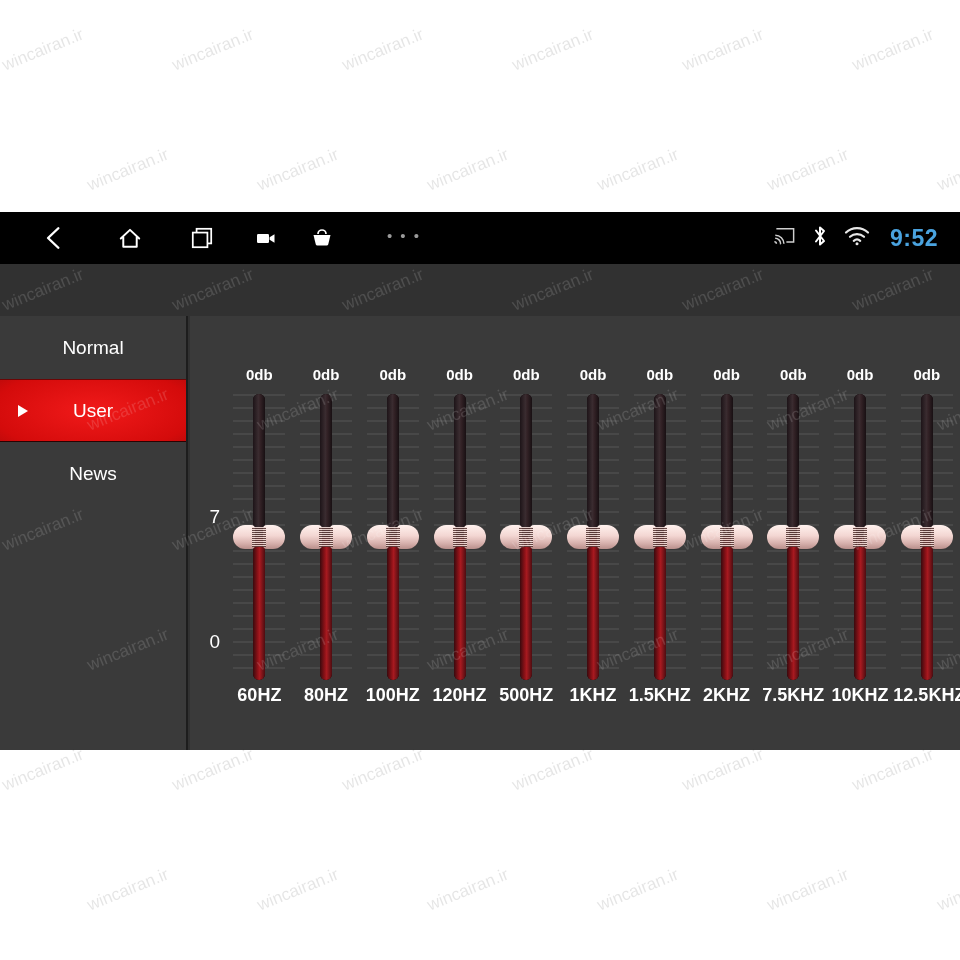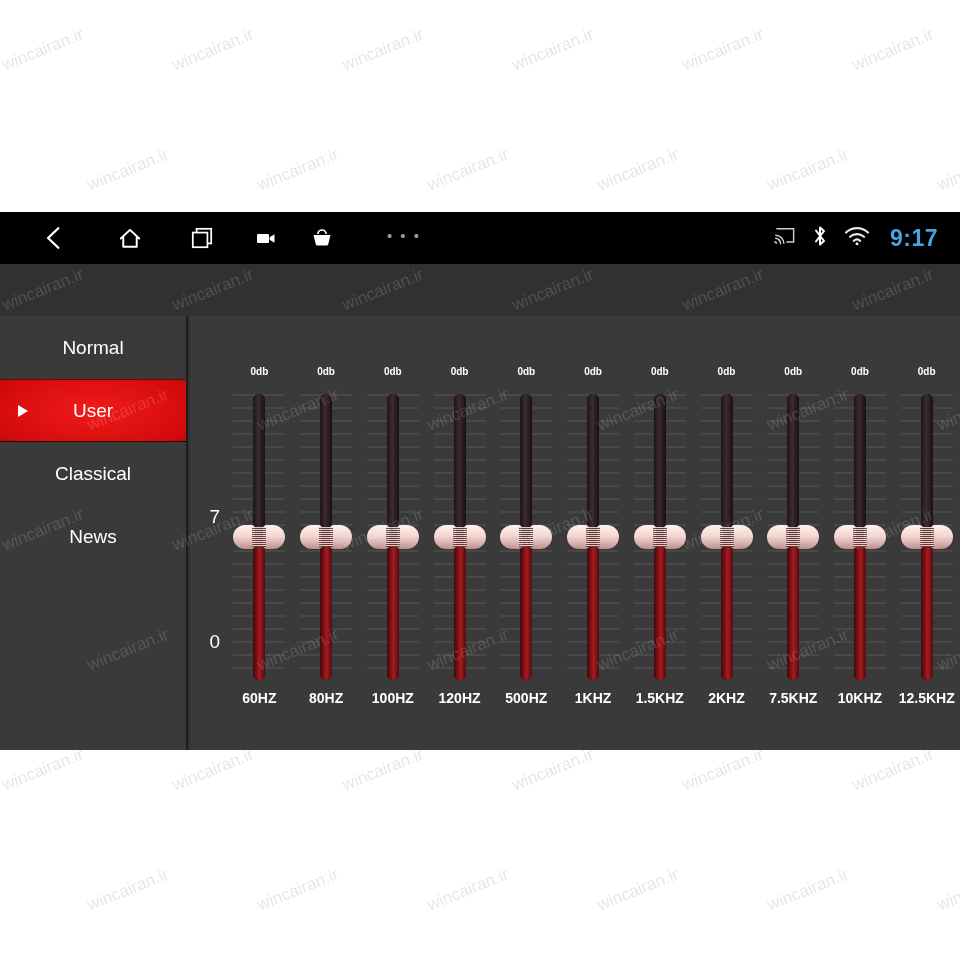--- a/index.html
+++ b/index.html
@@ -103,25 +103,25 @@
   #bands {
     position:absolute; left:36px; top:0; width:734px; height:434px;
     display:flex;
   }
   .band {
     flex:1 1 0; position:relative;
     display:flex; flex-direction:column; align-items:center;
   }
   .band-db {
     position:absolute; top:50px; width:100%; text-align:center;
-    color:#ffffff; font-size:10px; font-weight:bold;
+    color:#ffffff; font-size:15px; font-weight:bold;
   }
   .band-hz {
     position:absolute; bottom:44px; width:100%; text-align:center;
-    color:#ffffff; font-size:14px; font-weight:bold;
+    color:#ffffff; font-size:18px; font-weight:bold;
   }
 
   
   .slider {
     position:absolute; top:78px; left:50%; transform:translateX(-50%);
     width:52px; height:286px;
   }
   .ticks {
     position:absolute; top:0; left:0; width:100%; height:100%;
     background-image:repeating-linear-gradient(
@@ -235,35 +235,32 @@
         </svg>
       </span>
       <span>
         <svg width="26" height="22" viewBox="0 0 26 22">
           <path d="M2 7.5 A16 16 0 0 1 24 7.5" fill="none" stroke="#e8e8e8" stroke-width="2.2" stroke-linecap="round"></path>
           <path d="M6 11.8 A10.5 10.5 0 0 1 20 11.8" fill="none" stroke="#e8e8e8" stroke-width="2.2" stroke-linecap="round"></path>
           <path d="M9.8 15.8 A5 5 0 0 1 16.2 15.8" fill="none" stroke="#e8e8e8" stroke-width="2.2" stroke-linecap="round"></path>
           <circle cx="13" cy="18.8" r="1.5" fill="#e8e8e8"></circle>
         </svg>
       </span>
-      <span id="clock">9:17</span>
+      <span id="clock">9:52</span>
     </div>
   </div>
 
 
   <div id="sidebar">
     <div class="preset">
       <span>Normal</span>
     </div>
     <div class="preset selected">
       <span class="caret"></span>
       <span>User</span>
-    </div>
-    <div class="preset">
-      <span>Classical</span>
     </div>
     <div class="preset">
       <span>News</span>
     </div>
   </div>
 
   <div id="eq-panel">
     <span class="scale-label" id="scale-top">7</span>
     <span class="scale-label" id="scale-mid">0</span>
 

